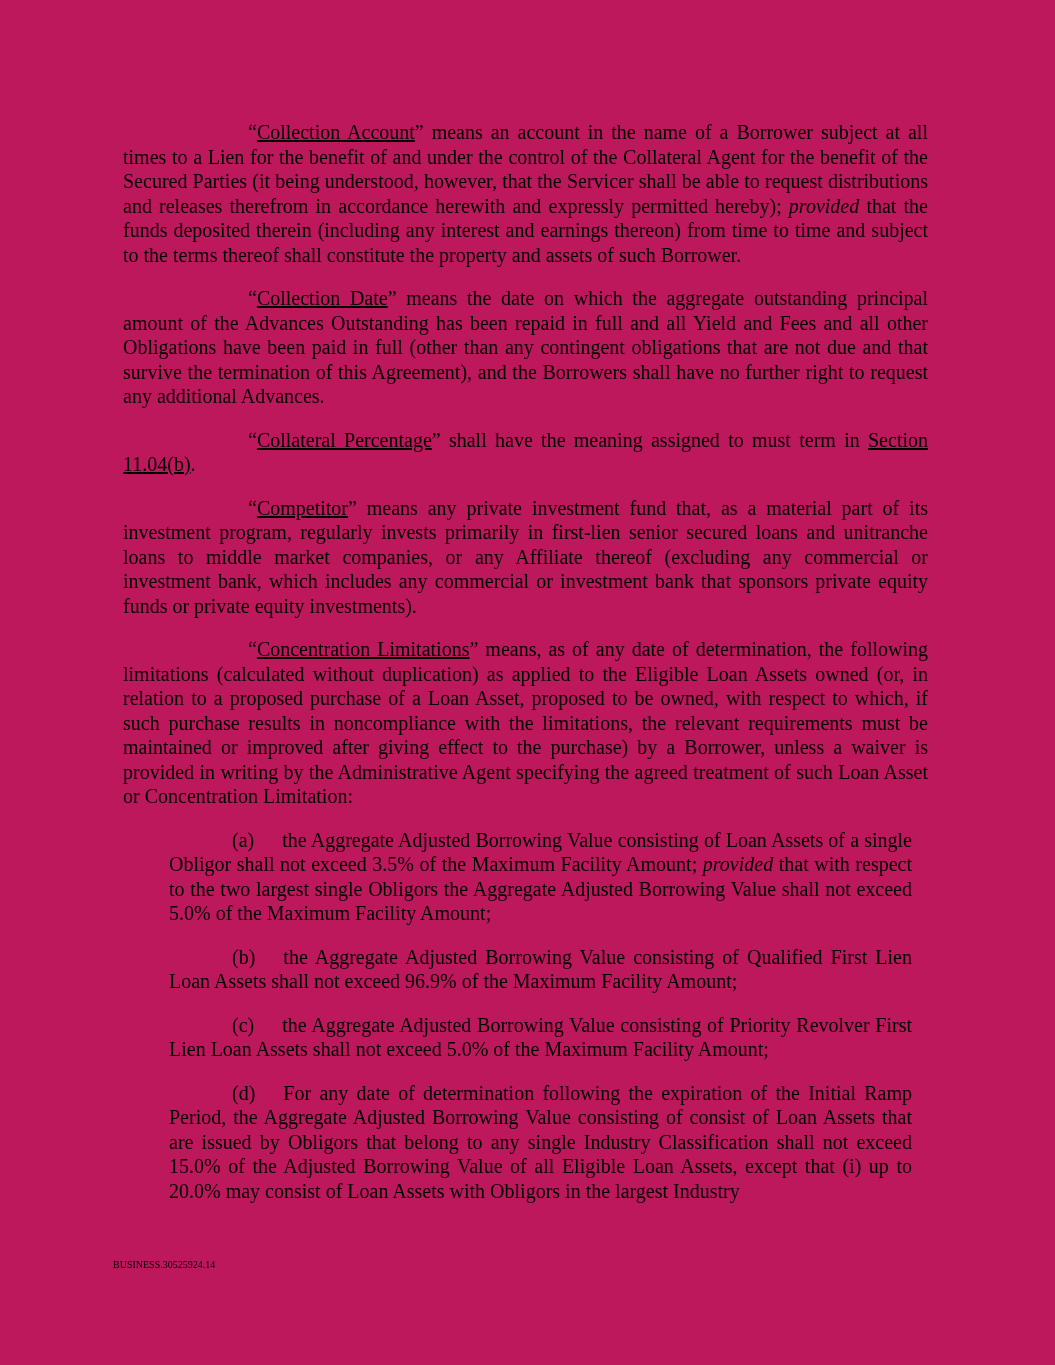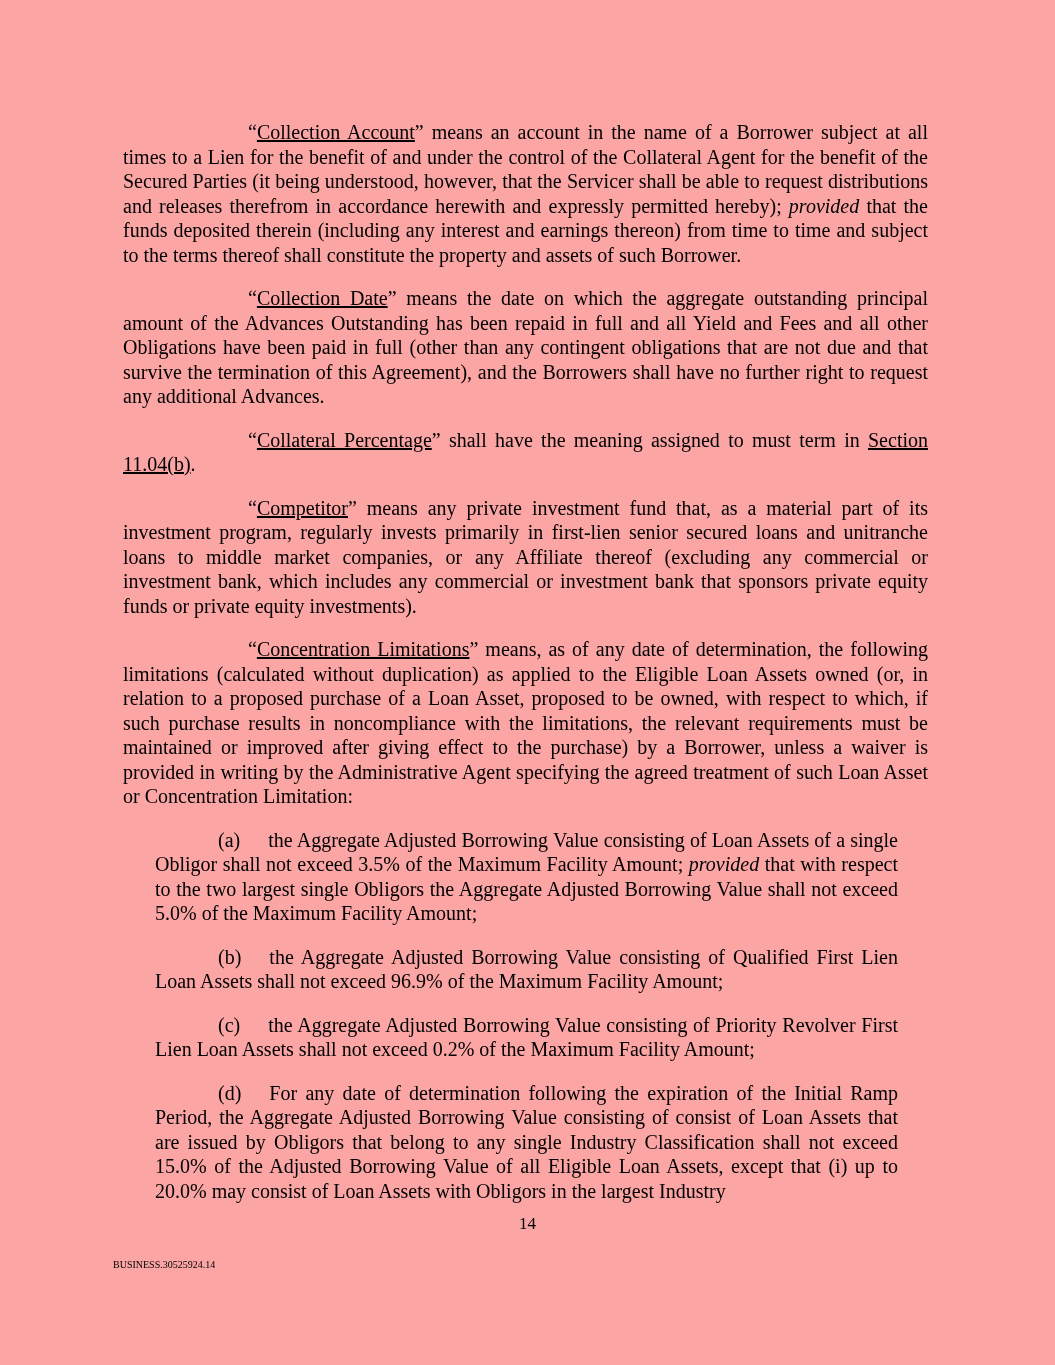--- a/index.html
+++ b/index.html
@@ -4,40 +4,40 @@
 <style>
   html, body {
     margin: 0;
     padding: 0;
     background: #ffffff;
   }
   .page {
     position: relative;
     width: 1055px;
     height: 1365px;
-    background: #fca5a5;
+    background: #be185d;
     color: #000000;
     font-family: "Liberation Serif", serif;
     overflow: hidden;
   }
   .body-text {
     position: absolute;
     left: 123px;
     top: 120px;
     width: 805px;
   }
   p.para {
     margin: 0 0 19px 0;
     font-size: 20px;
     line-height: 24.5px;
     text-align: justify;
     text-indent: 125px;
   }
   p.para.list {
-    margin-left: 32px;
+    margin-left: 46px;
     width: 743px;
     text-indent: 63px;
   }
   .u { text-decoration: underline; }
   .i { font-style: italic; }
   .tab { display: inline-block; width: 28px; }
   .page-number {
     position: absolute;
     top: 1213px;
     left: 0;
@@ -59,18 +59,17 @@
 
 <div class="page">
   <div class="body-text">
       <p class="para"><span>“</span><span class="u">Collection Account</span><span>” means an account in the name of a Borrower subject at all times to a Lien for the benefit of and under the control of the Collateral Agent for the benefit of the Secured Parties (it being understood, however, that the Servicer shall be able to request distributions and releases therefrom in accordance herewith and expressly permitted hereby); </span><span class="i">provided</span><span> that the funds deposited therein (including any interest and earnings thereon) from time to time and subject to the terms thereof shall constitute the property and assets of such Borrower.</span></p>
       <p class="para"><span>“</span><span class="u">Collection Date</span><span>” means the date on which the aggregate outstanding principal amount of the Advances Outstanding has been repaid in full and all Yield and Fees and all other Obligations have been paid in full (other than any contingent obligations that are not due and that survive the termination of this Agreement), and the Borrowers shall have no further right to request any additional Advances.</span></p>
       <p class="para"><span>“</span><span class="u">Collateral Percentage</span><span>” shall have the meaning assigned to must term in </span><span class="u">Section 11.04(b)</span><span>.</span></p>
       <p class="para"><span>“</span><span class="u">Competitor</span><span>” means any private investment fund that, as a material part of its investment program, regularly invests primarily in first-lien senior secured loans and unitranche loans to middle market companies, or any Affiliate thereof (excluding any commercial or investment bank, which includes any commercial or investment bank that sponsors private equity funds or private equity investments).</span></p>
       <p class="para"><span>“</span><span class="u">Concentration Limitations</span><span>” means, as of any date of determination, the following limitations (calculated without duplication) as applied to the Eligible Loan Assets owned (or, in relation to a proposed purchase of a Loan Asset, proposed to be owned, with respect to which, if such purchase results in noncompliance with the limitations, the relevant requirements must be maintained or improved after giving effect to the purchase) by a Borrower, unless a waiver is provided in writing by the Administrative Agent specifying the agreed treatment of such Loan Asset or Concentration Limitation:</span></p>
       <p class="para list"><span>(a)</span><span class="tab"></span><span>the Aggregate Adjusted Borrowing Value consisting of Loan Assets of a single Obligor shall not exceed 3.5% of the Maximum Facility Amount; </span><span class="i">provided</span><span> that with respect to the two largest single Obligors the Aggregate Adjusted Borrowing Value shall not exceed 5.0% of the Maximum Facility Amount;</span></p>
       <p class="para list"><span>(b)</span><span class="tab"></span><span>the Aggregate Adjusted Borrowing Value consisting of Qualified First Lien Loan Assets shall not exceed 96.9% of the Maximum Facility Amount;</span></p>
-      <p class="para list"><span>(c)</span><span class="tab"></span><span>the Aggregate Adjusted Borrowing Value consisting of Priority Revolver First Lien Loan Assets shall not exceed 0.2% of the Maximum Facility Amount;</span></p>
+      <p class="para list"><span>(c)</span><span class="tab"></span><span>the Aggregate Adjusted Borrowing Value consisting of Priority Revolver First Lien Loan Assets shall not exceed 5.0% of the Maximum Facility Amount;</span></p>
       <p class="para list"><span>(d)</span><span class="tab"></span><span>For any date of determination following the expiration of the Initial Ramp Period, the Aggregate Adjusted Borrowing Value consisting of consist of Loan Assets that are issued by Obligors that belong to any single Industry Classification shall not exceed 15.0% of the Adjusted Borrowing Value of all Eligible Loan Assets, except that (i) up to 20.0% may consist of Loan Assets with Obligors in the largest Industry</span></p>
     </div>
-  <div class="page-number">14</div>
   <div class="footer-id">BUSINESS.30525924.14</div>
 </div>
 
 </body></html>

